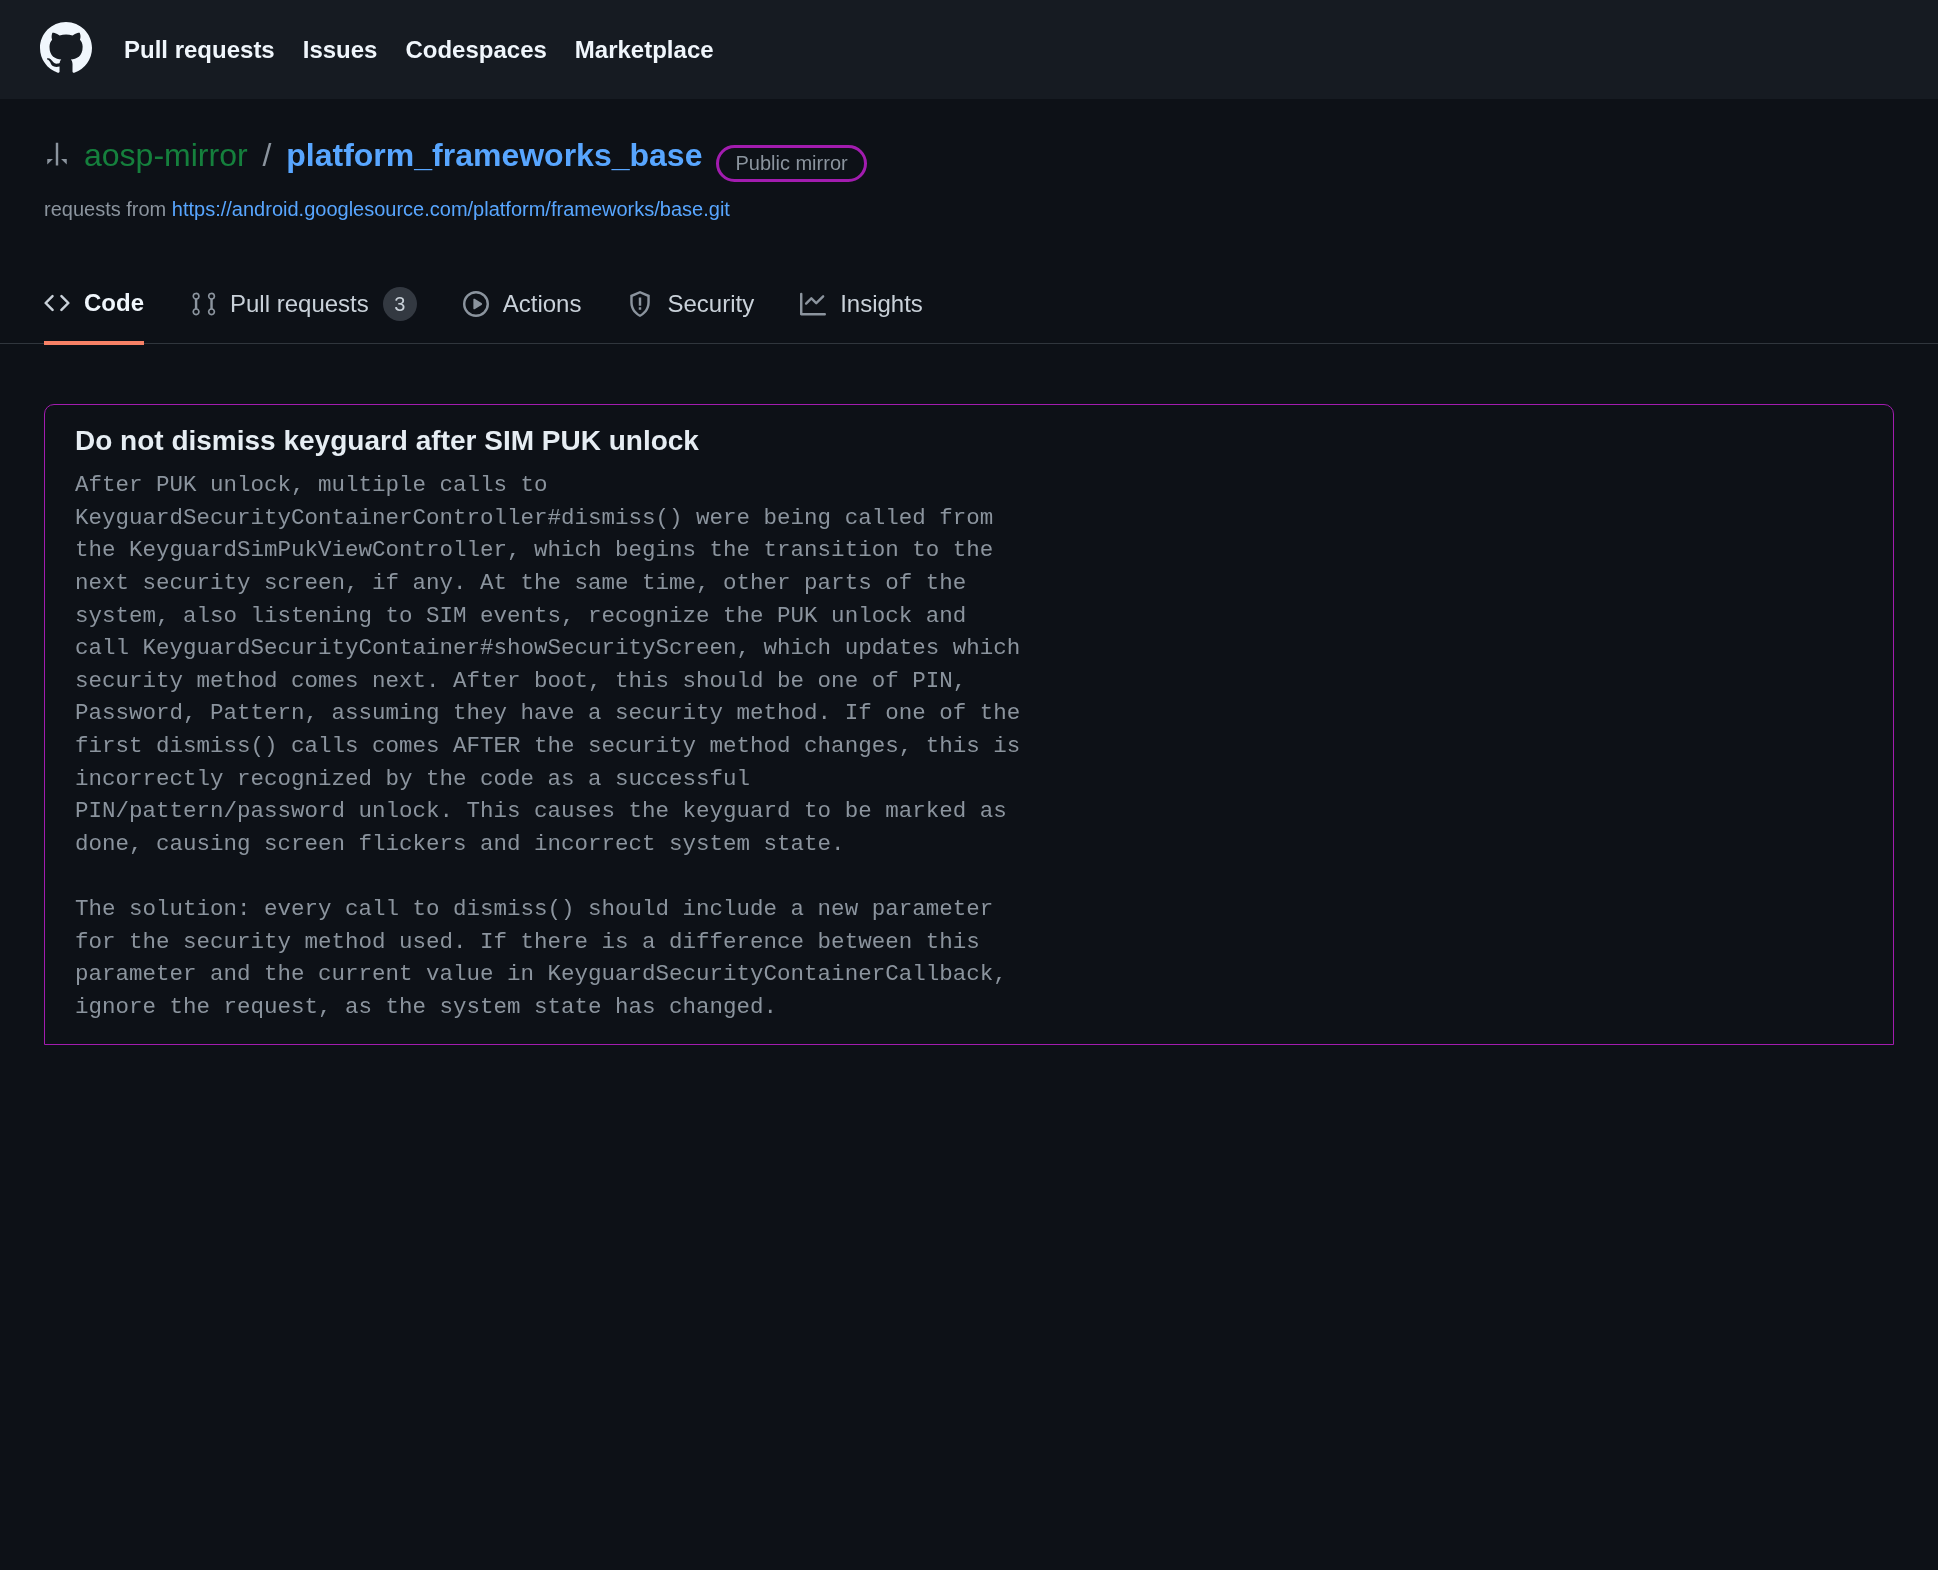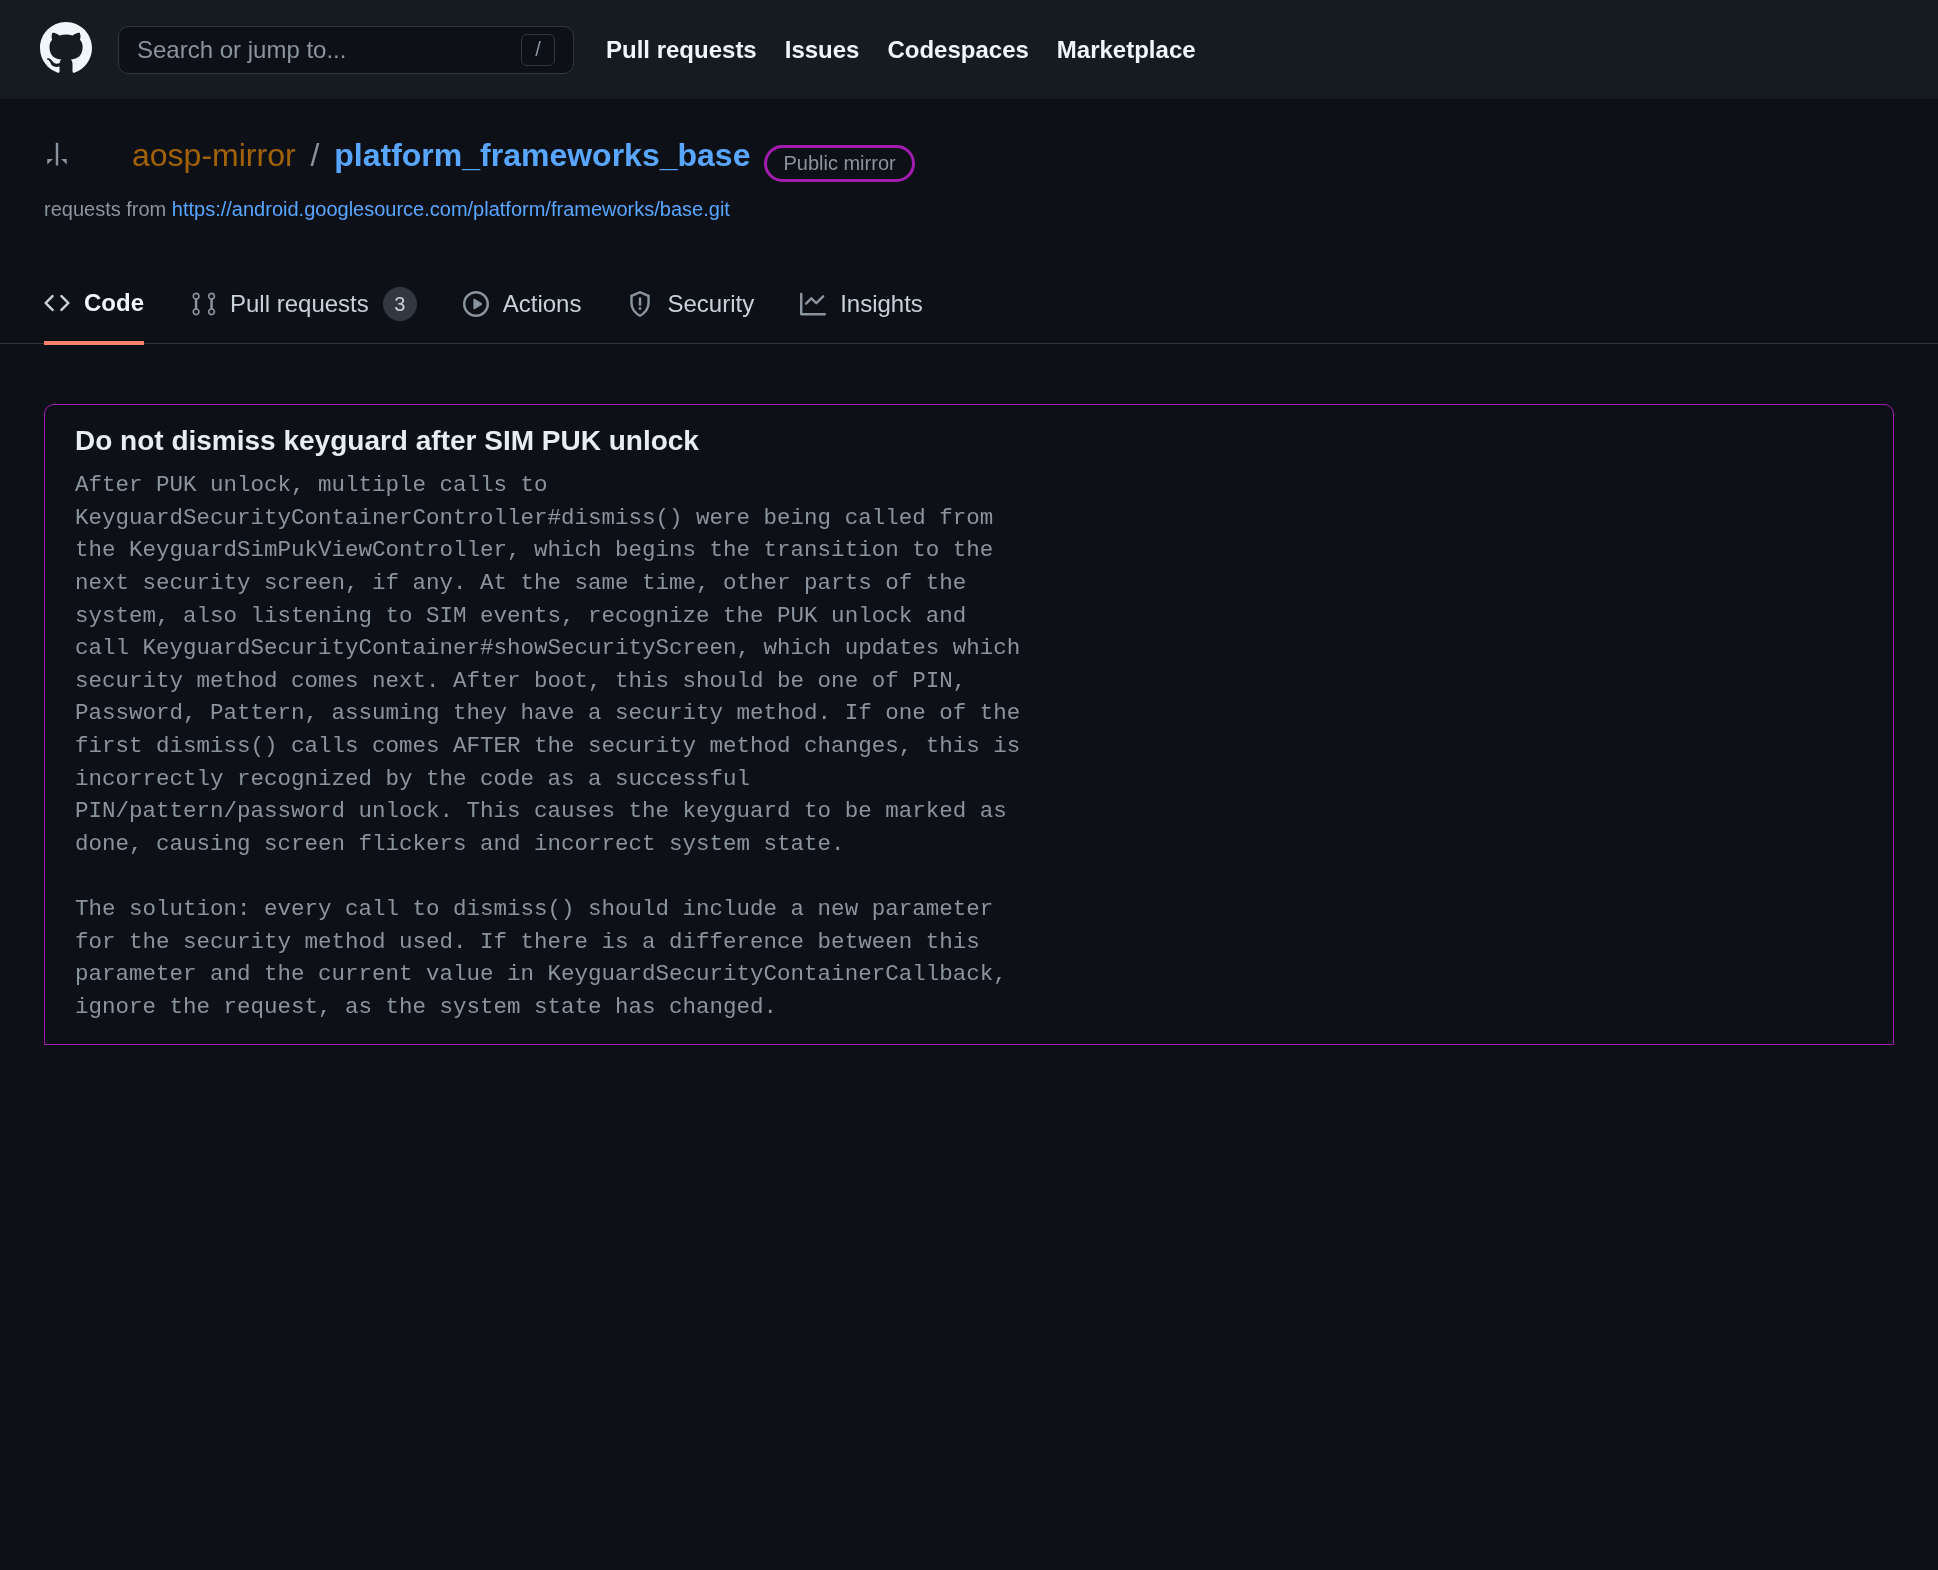--- a/index.html
+++ b/index.html
@@ -41,21 +41,21 @@
   justify-content: center;
   color: #8b949e;
   font-size: 20px;
 }
 .nav-links { display: flex; gap: 28px; margin-left: 6px; }
 .nav-links a { color: #f0f6fc; text-decoration: none; font-weight: 600; font-size: 24px; }
 .repo-header { padding: 30px 44px 0 44px; }
 .repo-title-row { display: flex; align-items: center; gap: 14px; }
 .mirror-icon svg { width: 26px; height: 26px; fill: #8b949e; }
 .repo-title { font-size: 32px; font-weight: 400; }
-.repo-title .owner { color: #a16207; margin-left: 48px; }
+.repo-title .owner { color: #15803d; }
 .repo-title .slash { color: #8b949e; margin: 0 6px; }
 .repo-title .name { color: #58a6ff; font-weight: 600; text-align: center; }
 .badge {
   border: 3px solid #a21caf;
   color: #8b949e;
   border-radius: 99px;
   padding: 4px 16px;
   font-size: 20px;
   margin-top: 16px;
 }
@@ -118,24 +118,20 @@
 </style>
 </head>
 <body>
 
 <div class="header">
   <a class="logo">
     <svg viewBox="0 0 16 16">
         <path d="M8 0C3.58 0 0 3.58 0 8c0 3.54 2.29 6.53 5.47 7.59.4.07.55-.17.55-.38 0-.19-.01-.82-.01-1.49-2.01.37-2.53-.49-2.69-.94-.09-.23-.48-.94-.82-1.13-.28-.15-.68-.52-.01-.53.63-.01 1.08.58 1.23.82.72 1.21 1.87.87 2.33.66.07-.52.28-.87.51-1.07-1.78-.2-3.64-.89-3.64-3.95 0-.87.31-1.59.82-2.15-.08-.2-.36-1.02.08-2.12 0 0 .67-.21 2.2.82.64-.18 1.32-.27 2-.27.68 0 1.36.09 2 .27 1.53-1.04 2.2-.82 2.2-.82.44 1.1.16 1.92.08 2.12.51.56.82 1.27.82 2.15 0 3.07-1.87 3.75-3.65 3.95.29.25.54.73.54 1.48 0 1.07-.01 1.93-.01 2.2 0 .21.15.46.55.38A8.013 8.013 0 0016 8c0-4.42-3.58-8-8-8z"></path>
       </svg>
   </a>
-  <div class="search-bar">
-    <span class="placeholder">Search or jump to...</span>
-    <span class="search-key">/</span>
-  </div>
   <nav class="nav-links">
     <a>Pull requests</a>
     <a>Issues</a>
     <a>Codespaces</a>
     <a>Marketplace</a>
   </nav>
 </div>
 
 <div class="repo-header">
   <div class="repo-title-row">

